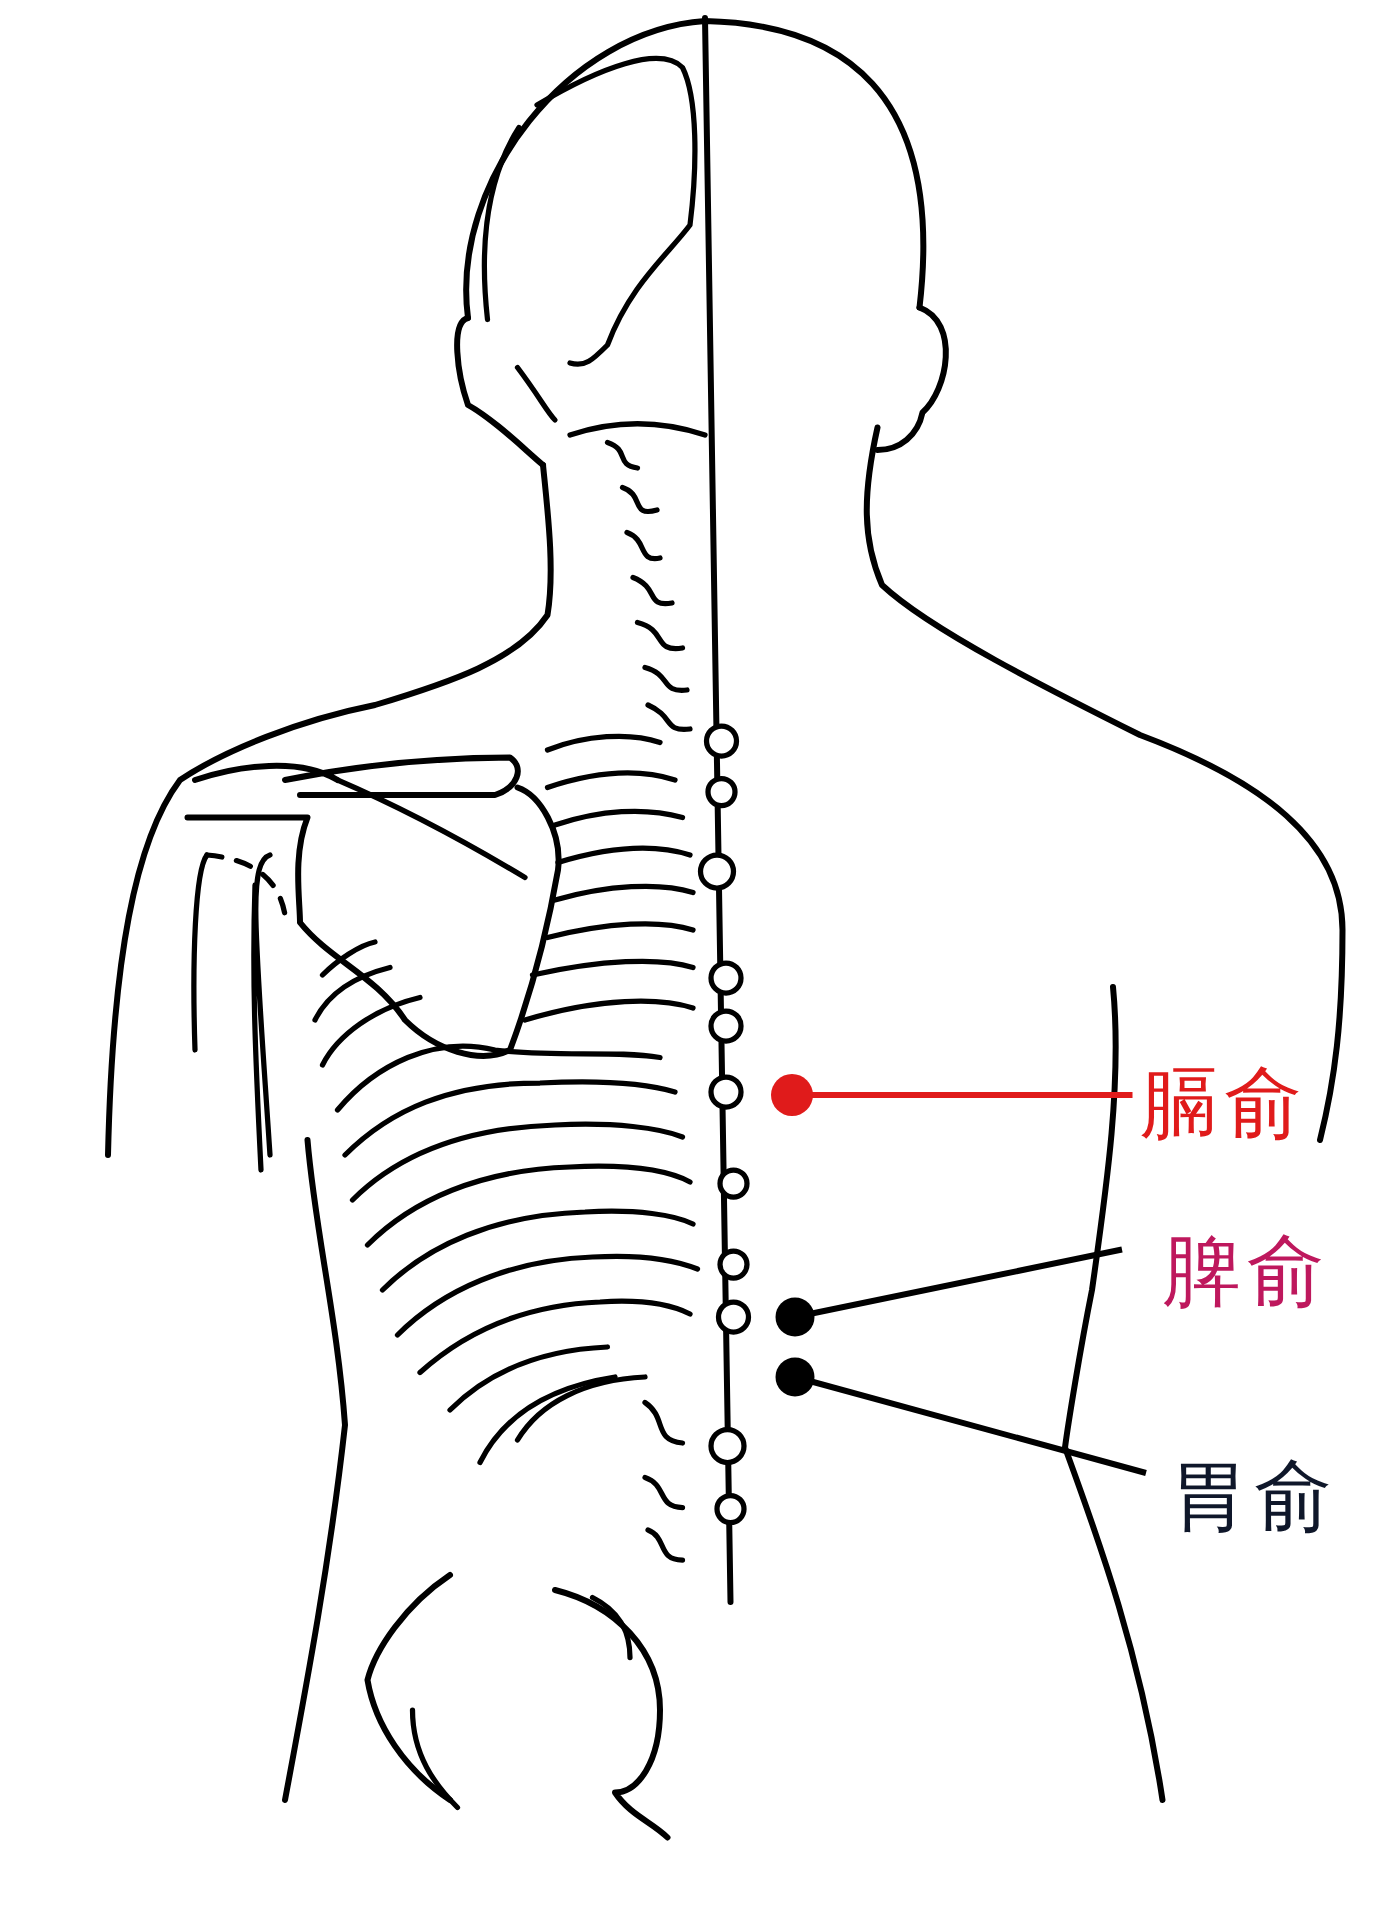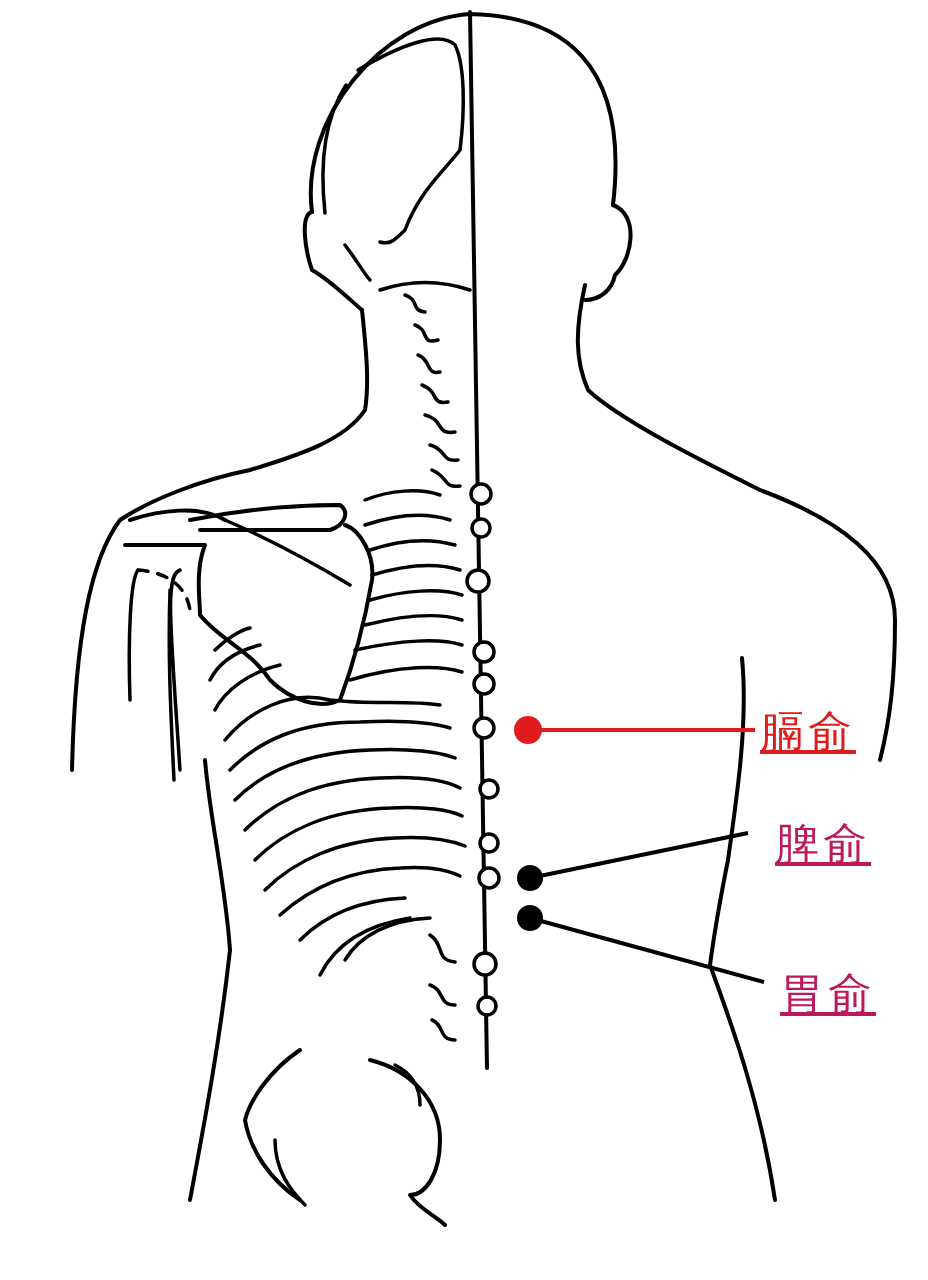--- a/index.html
+++ b/index.html
@@ -1,21 +1,21 @@
 <!DOCTYPE html>
 <html><head>
   <meta charset="utf-8">
   <style>
     html, body { margin:0; padding:0; background:#ffffff; }
     body { width:928px; height:1280px; position:relative; overflow:hidden; font-family:"DejaVu Sans", sans-serif; }
     #figure { position:absolute; left:0; top:0; width:928px; height:1280px; }
     .ln { fill:none; stroke:#000; stroke-width:4; stroke-linecap:round; stroke-linejoin:round; }
     .thin { stroke-width:3.5; }
     .vert { fill:#fff; stroke:#000; stroke-width:3.5; }
-    .label { position:absolute; font-size:44px; line-height:1; letter-spacing:4px; white-space:nowrap;text-decoration:underline; }
+    .label { position:absolute; font-size:52px; line-height:1; letter-spacing:4px; white-space:nowrap; }
   </style>
 </head>
 <body>
 
 <div id="figure">
   <svg width="928" height="1280" viewBox="0 0 928 1280">
 
     <path class="ln" d="M470 12 L487 1068"></path>
 
     <path class="ln" d="M312 212 C300 120 380 20 470 14 C560 16 630 60 613 205"></path>
@@ -88,14 +88,14 @@
 
     <line x1="530" y1="878" x2="748" y2="833" stroke="#000" stroke-width="4"></line>
     <circle cx="530" cy="878" r="13" fill="#000"></circle>
 
     <line x1="530" y1="918" x2="764" y2="982" stroke="#000" stroke-width="4"></line>
     <circle cx="530" cy="918" r="13" fill="#000"></circle>
   </svg>
 
   <div class="label" style="left:760px; top:710px; color:#e01b1b;">膈俞</div>
   <div class="label" style="left:775px; top:822px; color:#be185d;">脾俞</div>
-  <div class="label" style="left:780px; top:972px; color:#be185d;">胃俞</div>
+  <div class="label" style="left:780px; top:972px; color:#0f172a;">胃俞</div>
 </div>
 
 </body></html>

